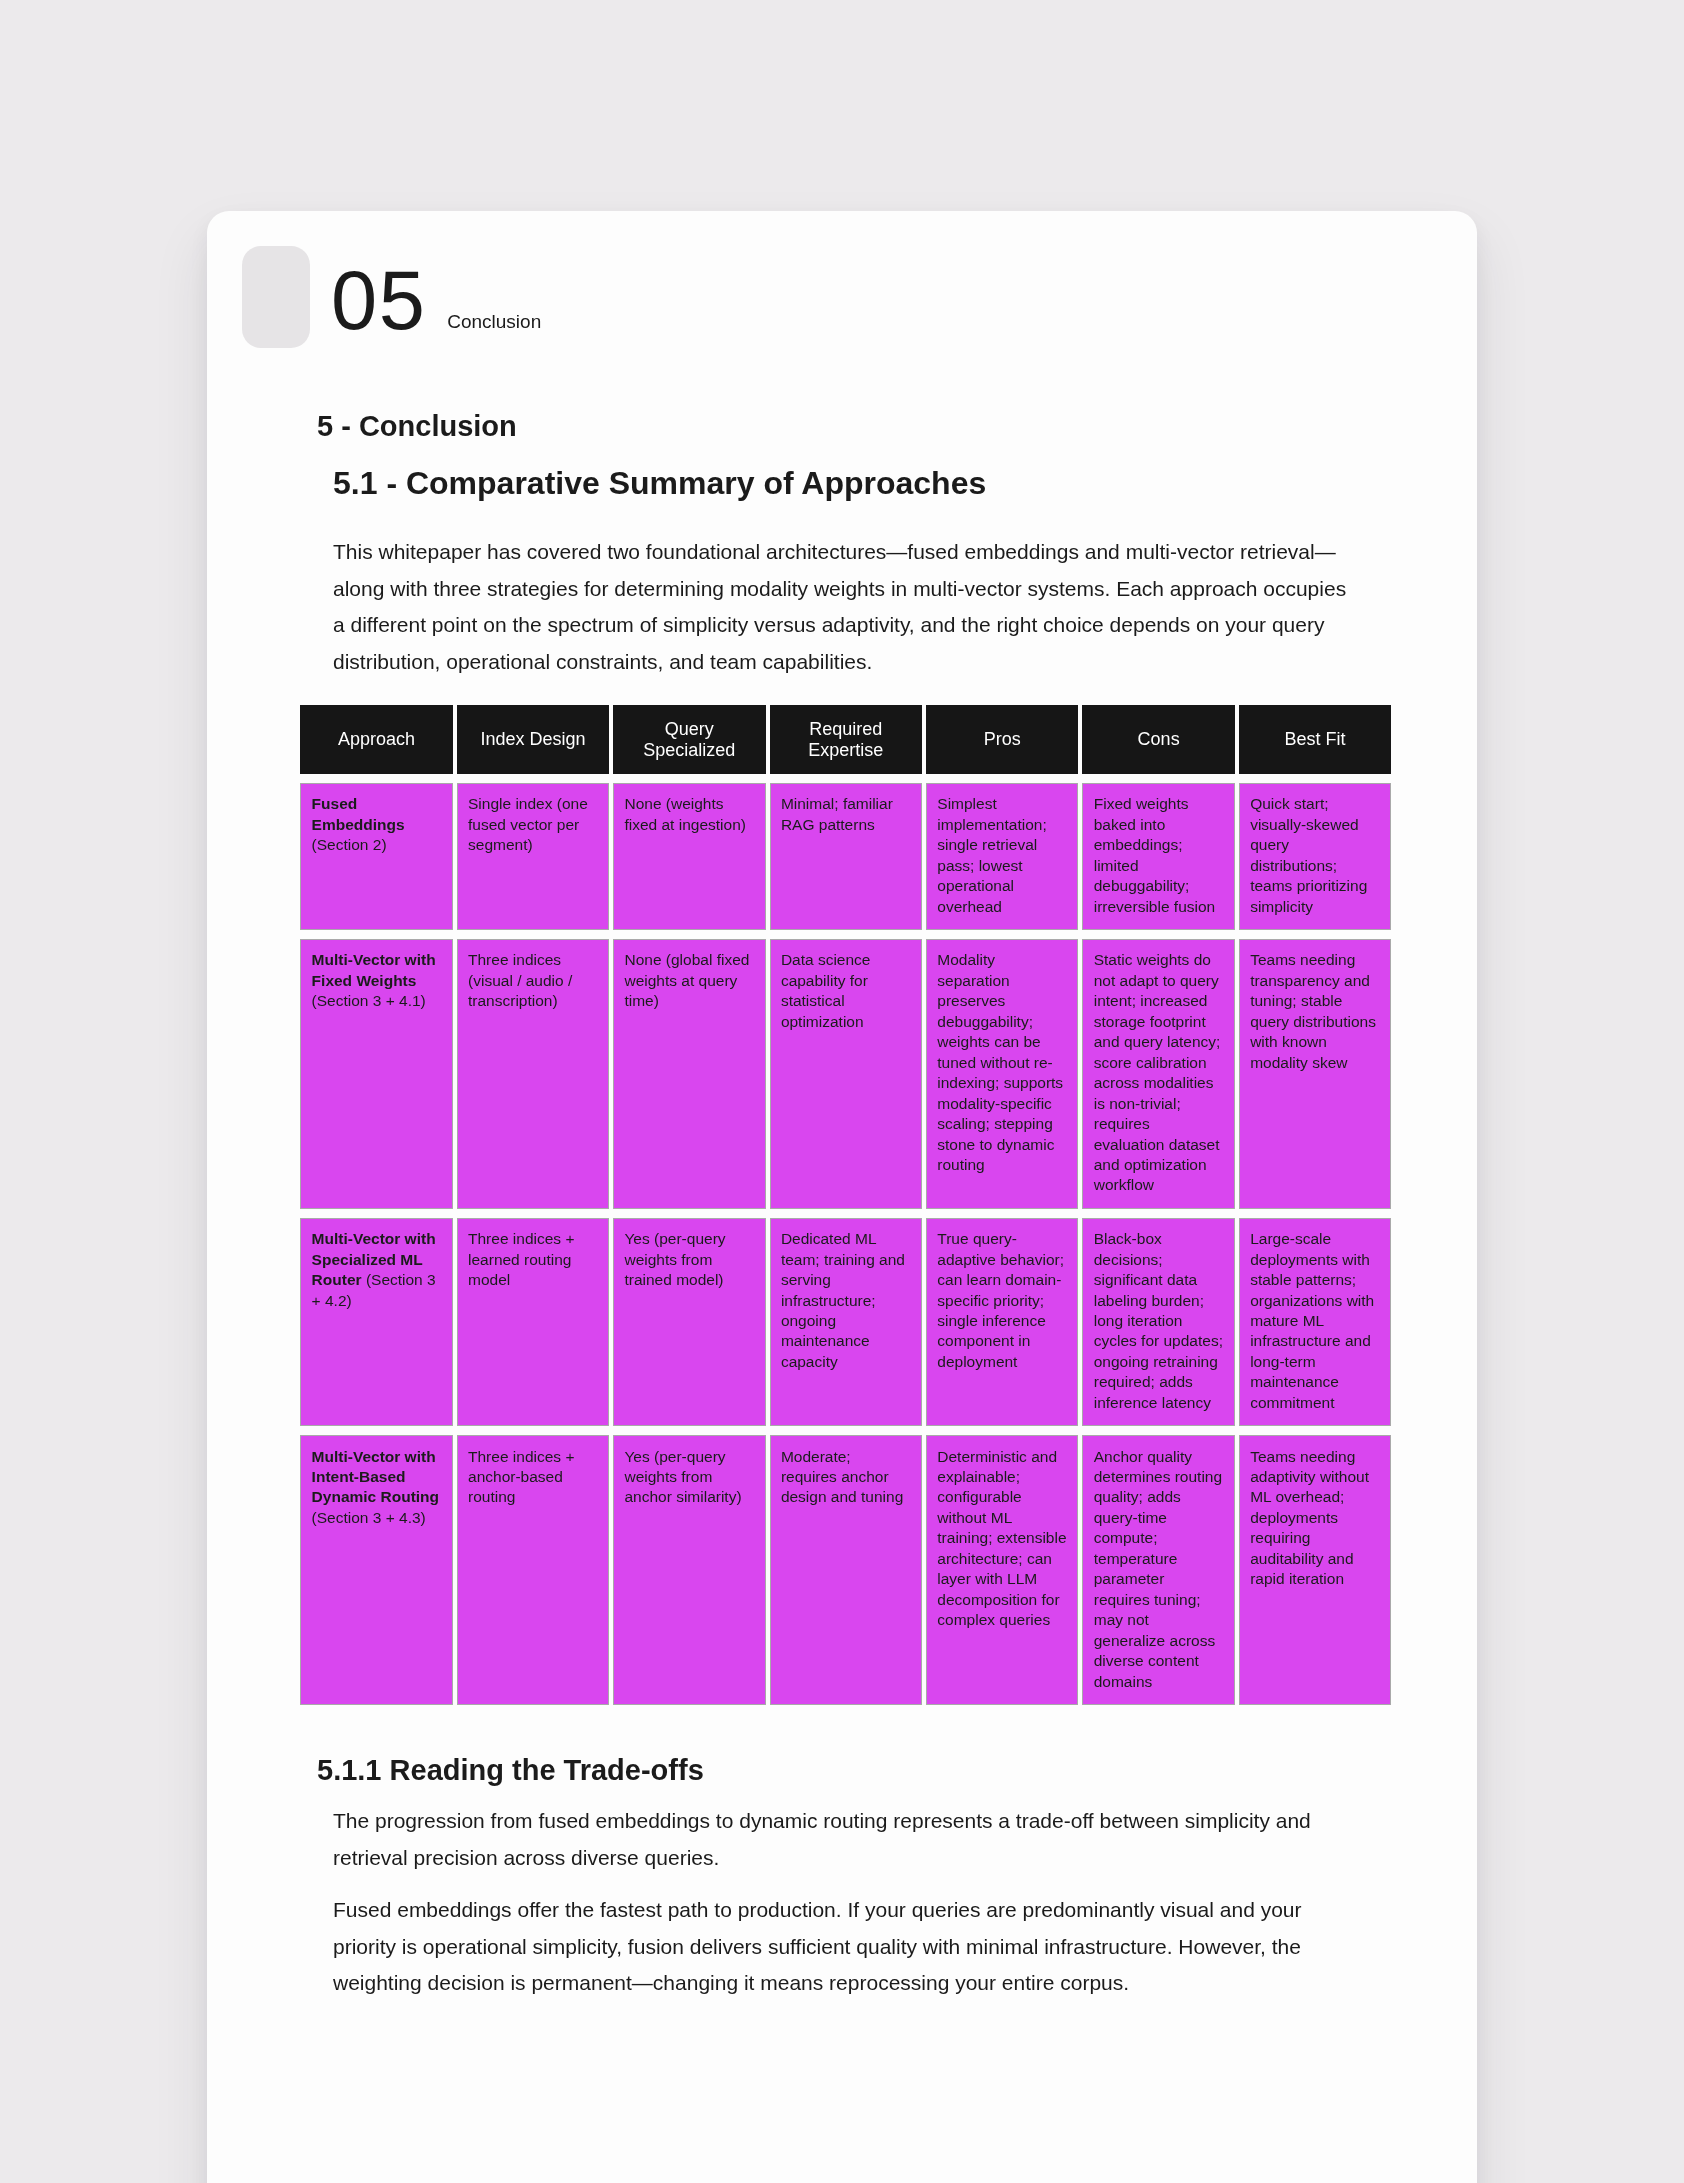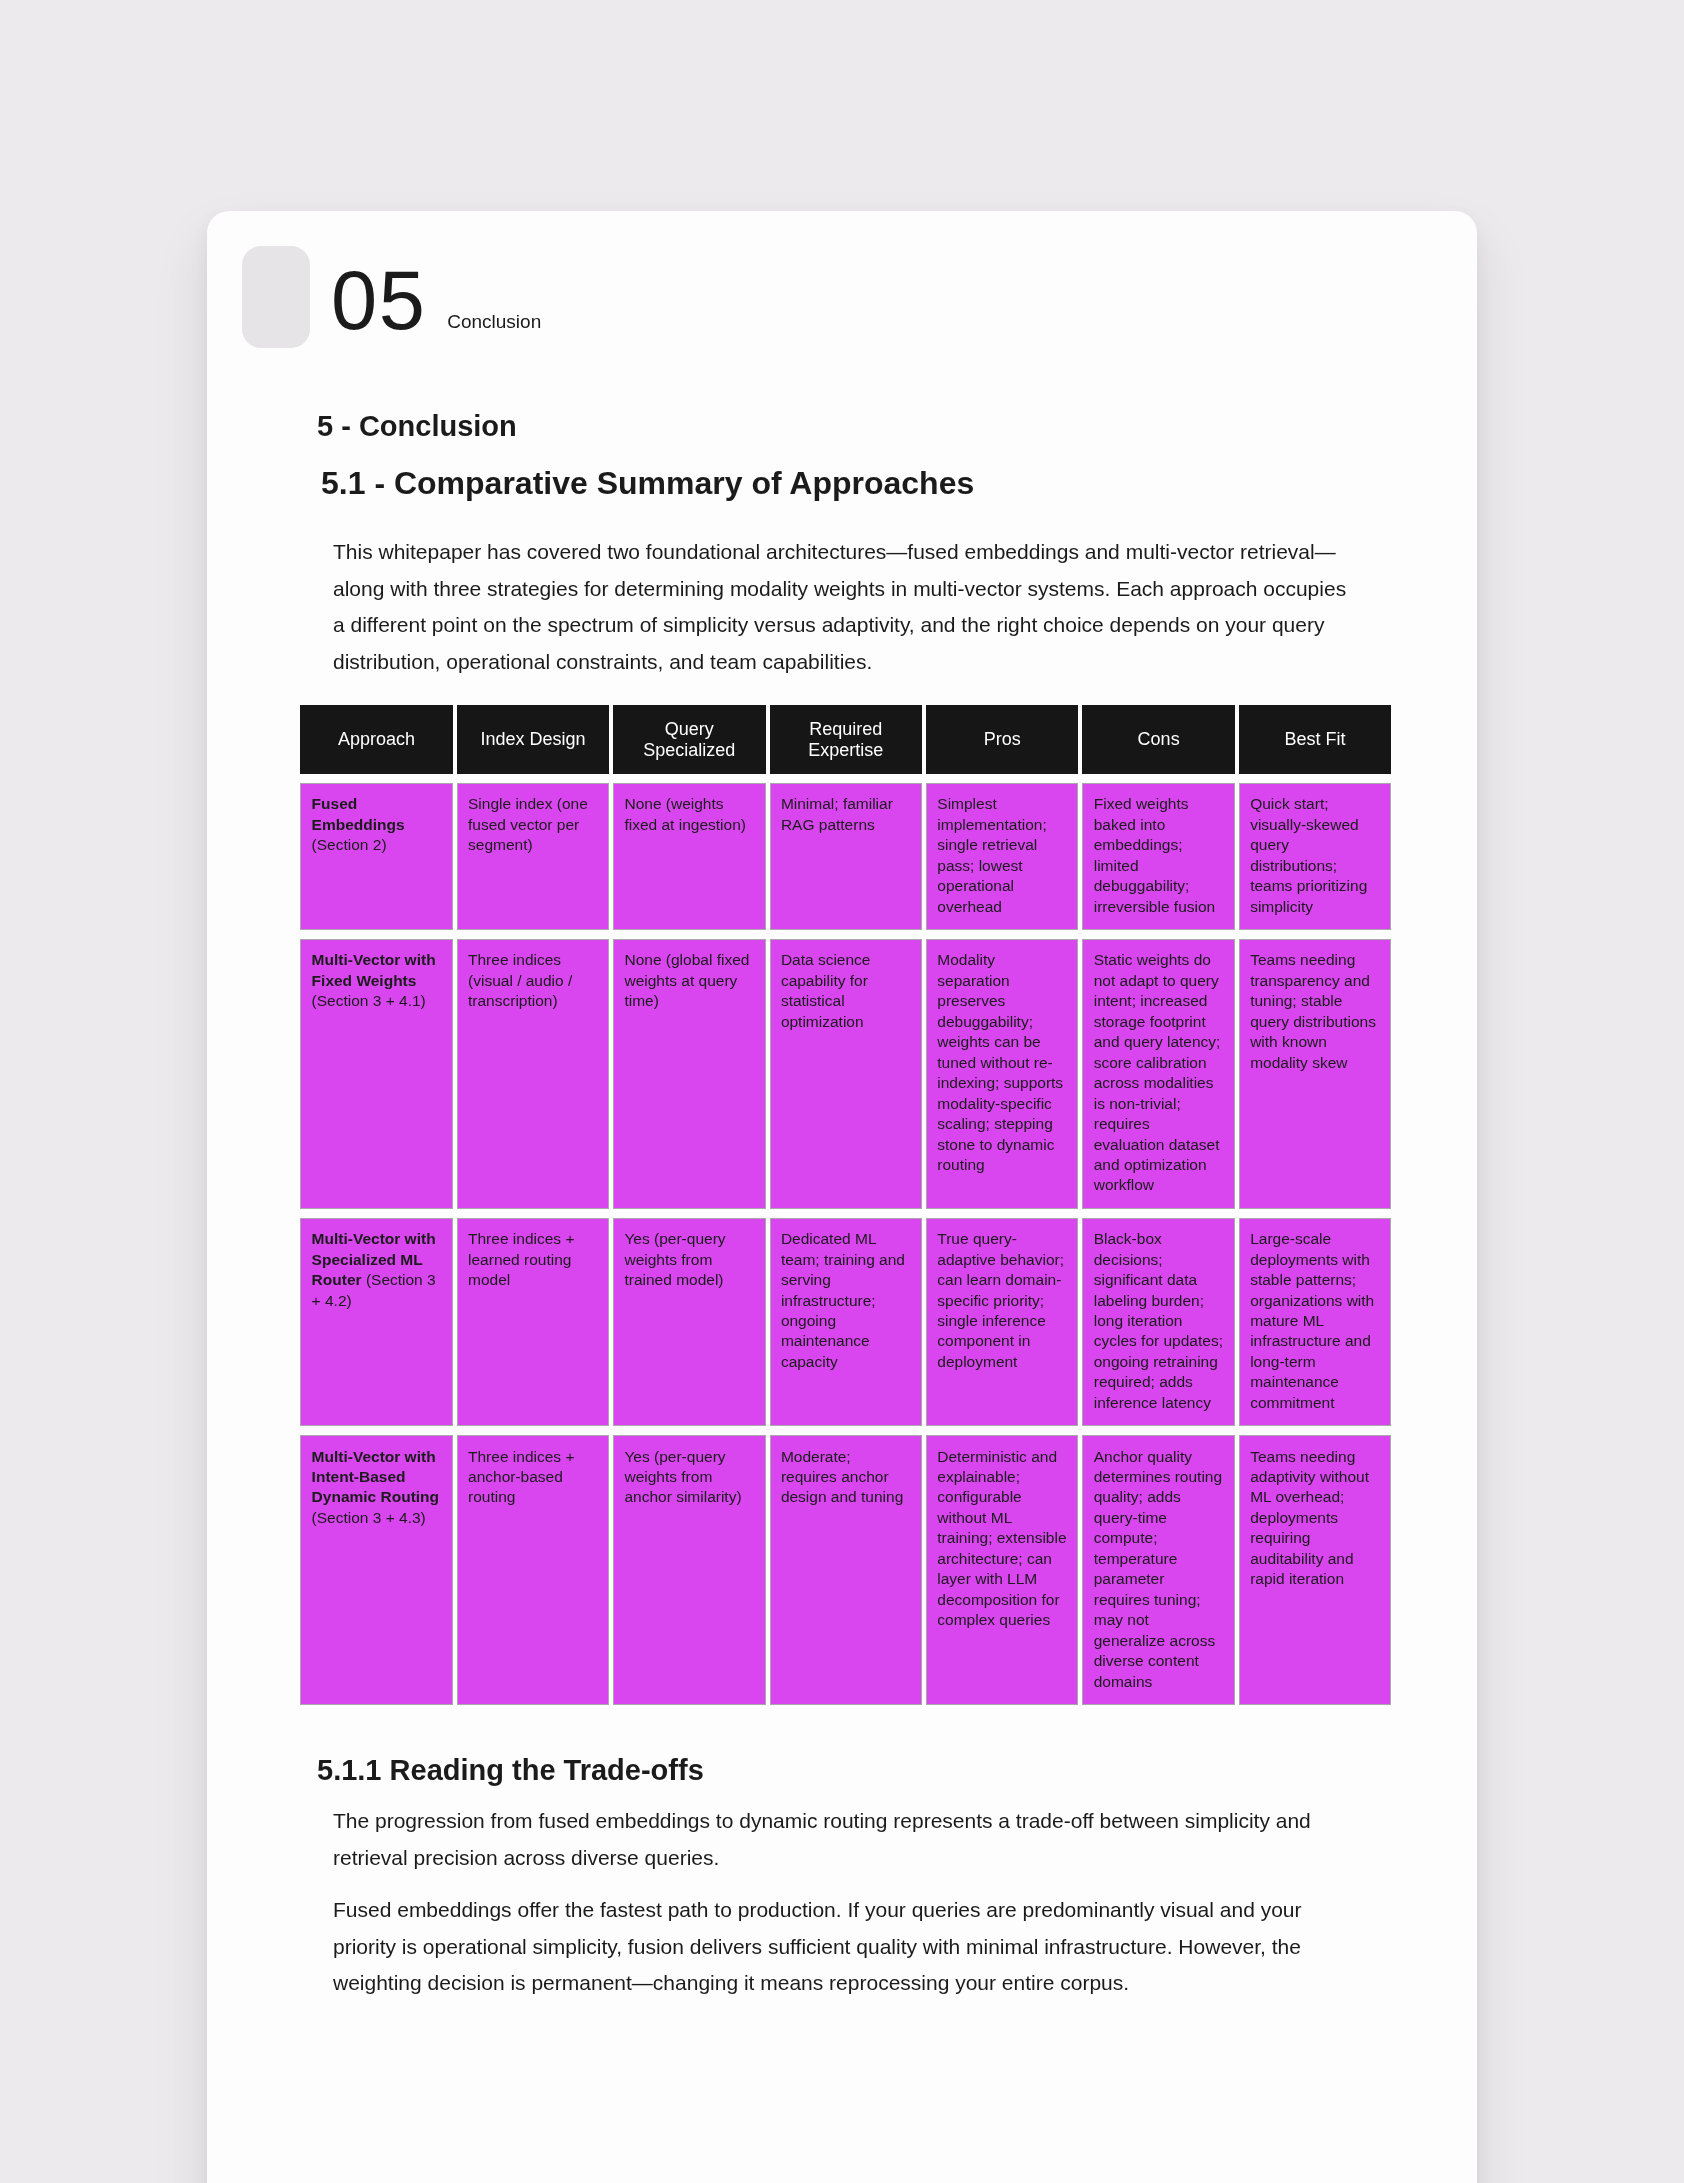--- a/index.html
+++ b/index.html
@@ -30,21 +30,21 @@
     background:var(--deco-shape);border-radius:19px;
   }
   .chapter{
     position:absolute;left:124px;top:48px;
     display:flex;align-items:flex-end;gap:20.7px;
   }
   .chapter-number{font-size:83px;font-weight:300;line-height:1;letter-spacing:1.6px;}
   .chapter-label{font-size:19px;font-weight:400;padding-bottom:9.5px;}
   .content{position:absolute;left:110px;right:102px;top:199px;}
   h1.section-title{font-size:29px;font-weight:700;margin:0 0 22px;}
-  h2.sub-title{font-size:32px;font-weight:700;margin:0 4px 32px;}
+  h2.sub-title{font-size:32px;font-weight:700;margin:0 16px 32px;}
   p.body{font-size:21px;line-height:1.74;margin:16px;}
   .intro{margin-bottom:27px;}
   table.compare{
     border-collapse:separate;border-spacing:4px 9.5px;table-layout:fixed;
     width:calc(100% + 41px);margin-left:-20.7px;
   }
   table.compare th{
     background:var(--table-header-bg);color:#fff;
     font-size:18px;font-weight:500;padding:13.5px 4.8px;text-align:center;
     vertical-align:middle;

